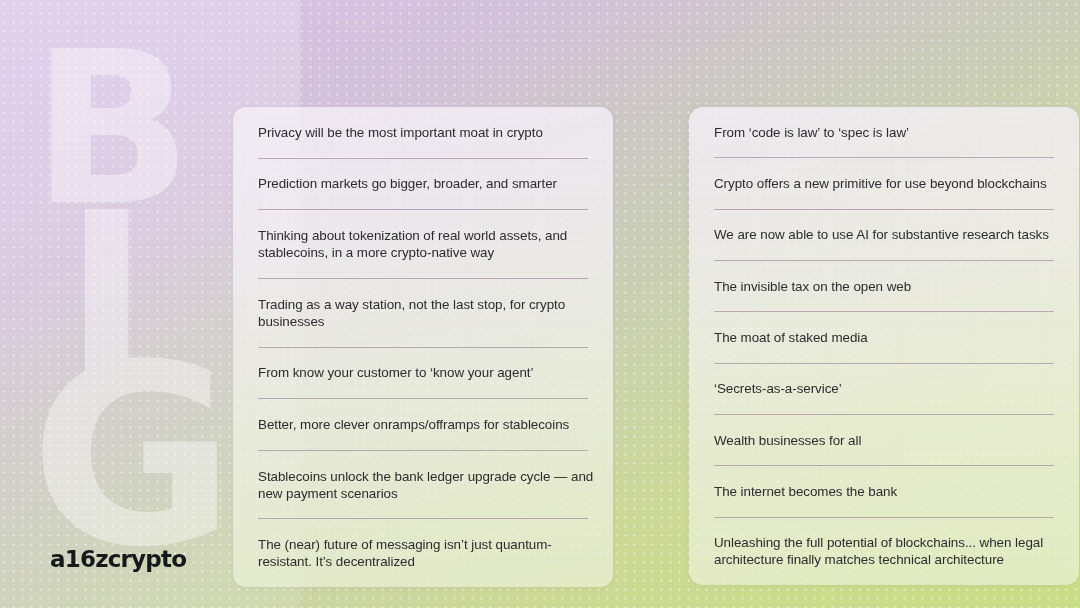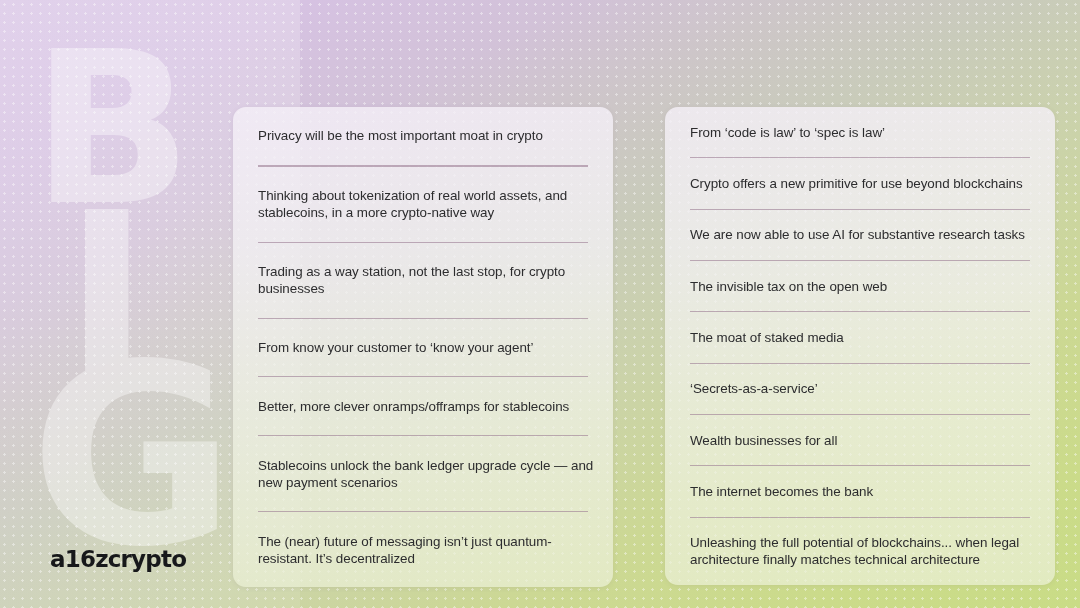--- a/index.html
+++ b/index.html
@@ -101,21 +101,21 @@
       linear-gradient(180deg,
         rgba(245,240,248,0.80) 0%,
         rgba(243,241,244,0.78) 30%,
         rgba(240,242,230,0.74) 62%,
         rgba(235,240,214,0.72) 100%);
     box-shadow: 0 1px 5px rgba(120,100,130,0.10);
     padding: 0 14px;
   }
 
   #card-left  { left: 233px; width: 380px; height: 480px; }
-  #card-right { left: 665px; width: 390px; height: 478px; }
+  #card-right { left: 689px; width: 390px; height: 478px; border-radius: 14px; }
 
   .list { display: flex; flex-direction: column; height: 100%; }
 
   .list-item {
     color: #2c2c2e;
     font-family: "Liberation Sans", sans-serif;
     font-size: 13.4px;
     line-height: 17px;
     letter-spacing: -0.05px;
     padding: 0 0 0 11px;
@@ -162,20 +162,21 @@
   </div>
 
   <div id="dot-texture"></div>
 
 
   <div id="columns">
     <div class="card" id="card-left">
       <div class="list" id="list-left">
           <div class="list-item">Privacy will be the most important moat in crypto</div>
           <div class="divider"></div>
+          <div class="list-item">Prediction markets go bigger, broader, and smarter</div>
           <div class="divider"></div>
           <div class="list-item">Thinking about tokenization of real world assets, and stablecoins, in a more crypto-native way</div>
           <div class="divider"></div>
           <div class="list-item">Trading as a way station, not the last stop, for crypto businesses</div>
           <div class="divider"></div>
           <div class="list-item">From know your customer to ‘know your agent’</div>
           <div class="divider"></div>
           <div class="list-item">Better, more clever onramps/offramps for stablecoins</div>
           <div class="divider"></div>
           <div class="list-item">Stablecoins unlock the bank ledger upgrade cycle — and new payment scenarios</div>

